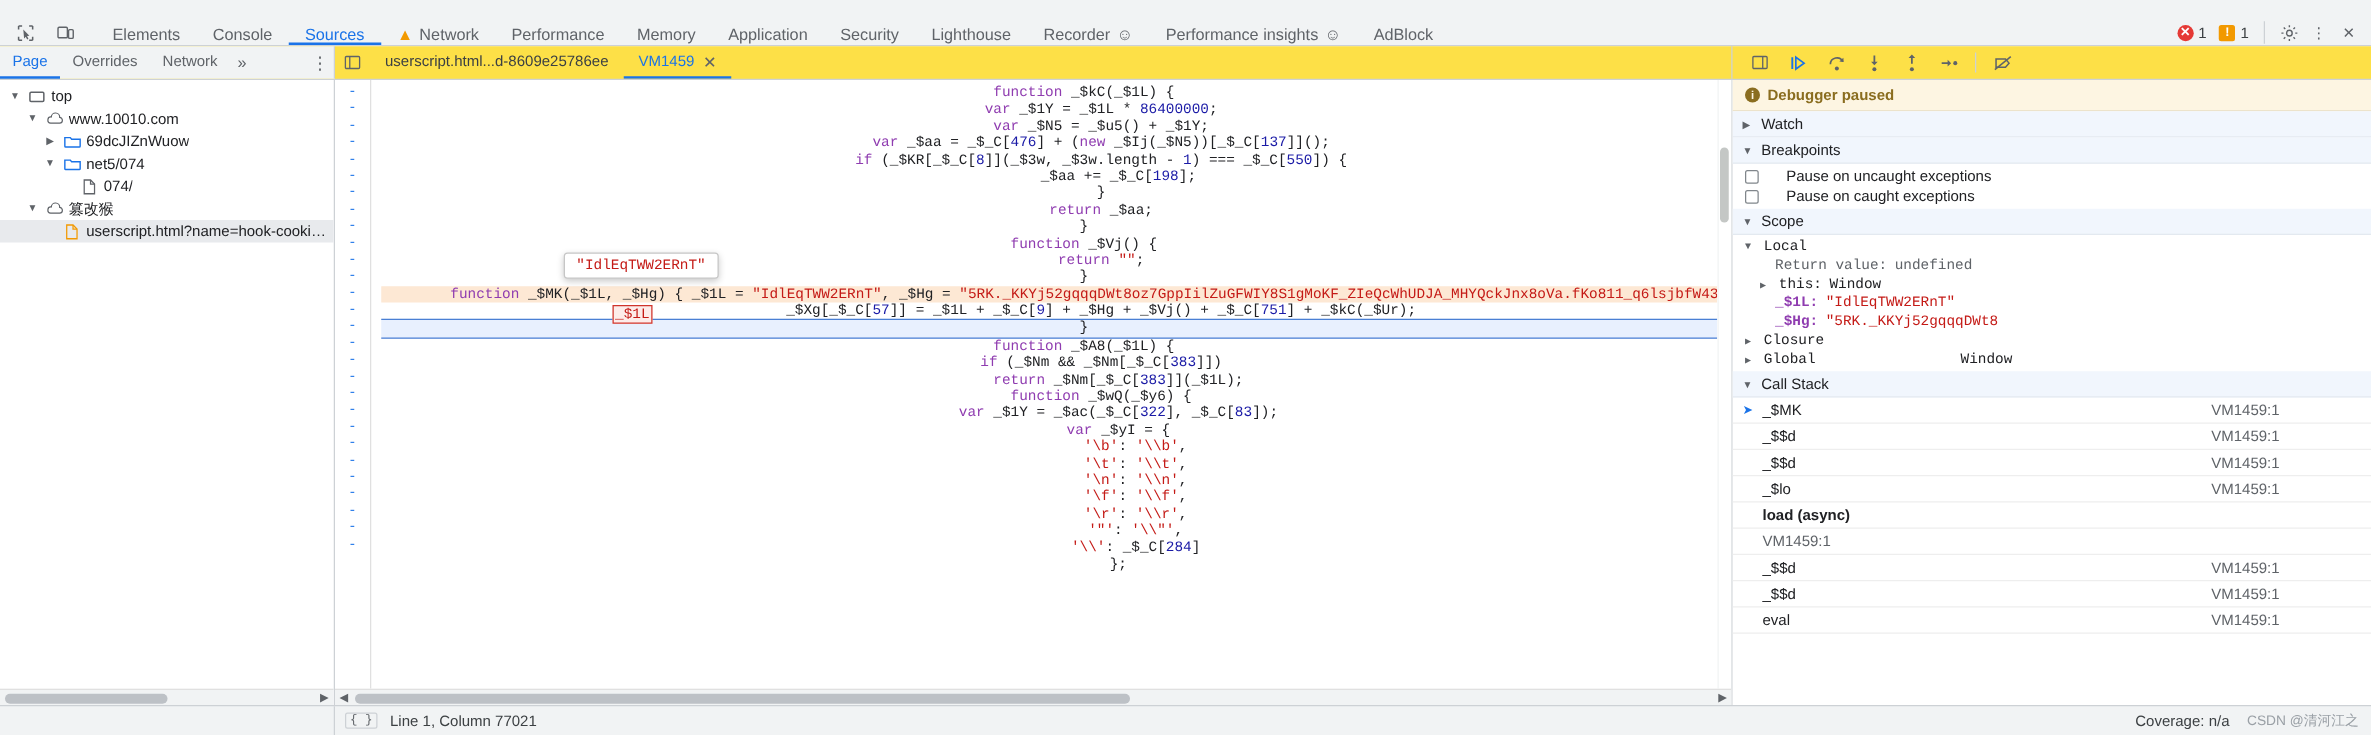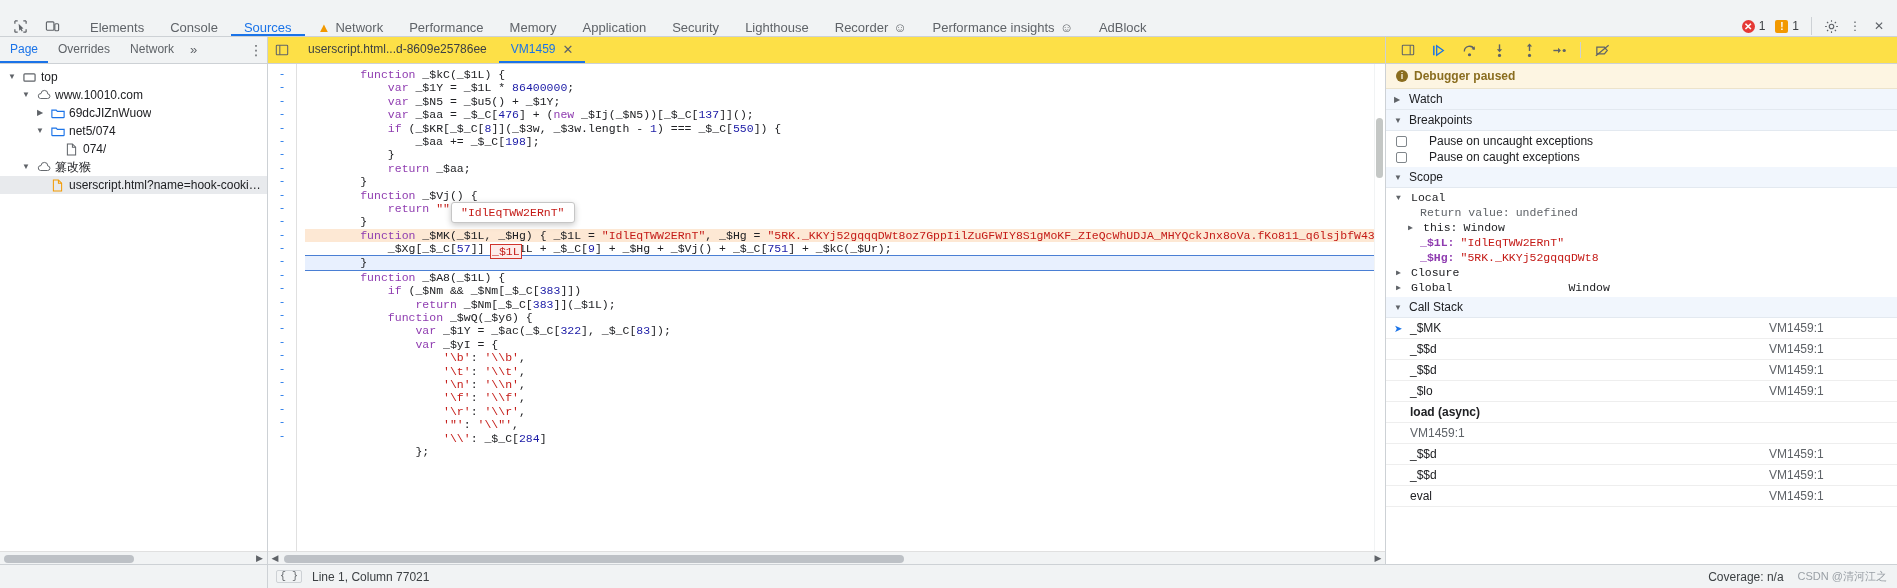--- a/index.html
+++ b/index.html
@@ -114,20 +114,21 @@
     width: 28px; min-width:28px; background:#fff; padding-top:4px;
     text-align:center; color:#1a73e8; font-family:"Liberation Mono", monospace; font-size:11px;
   }
   .gutter-breakpoints div { height:13.4px; line-height:13.4px; }
   .gutter-sep { width:1px; background:#e0e0e0; }
   .code {
     flex:1; padding-top:4px; padding-left:8px;
     font-family:"Liberation Mono", monospace; font-size:11.5px;
     line-height:13.4px; white-space:pre; overflow:hidden; position:relative;
     color:#202124;
+    text-align:center;
   }
   .cl { height:13.4px; line-height:13.4px; }
   .cl.exec { background:#fde8d4; }
   .cl.sel { background:#e8f0fe; border-top:1px solid #4a7fd4; border-bottom:1px solid #4a7fd4; height:15.4px; line-height:13.4px;}
   .kw   { color:#8f3cb0; }
   .num  { color:#1a1aa6; }
   .str  { color:#c41a16; }
   .plain{ color:#202124; }
 
   .tooltip {

